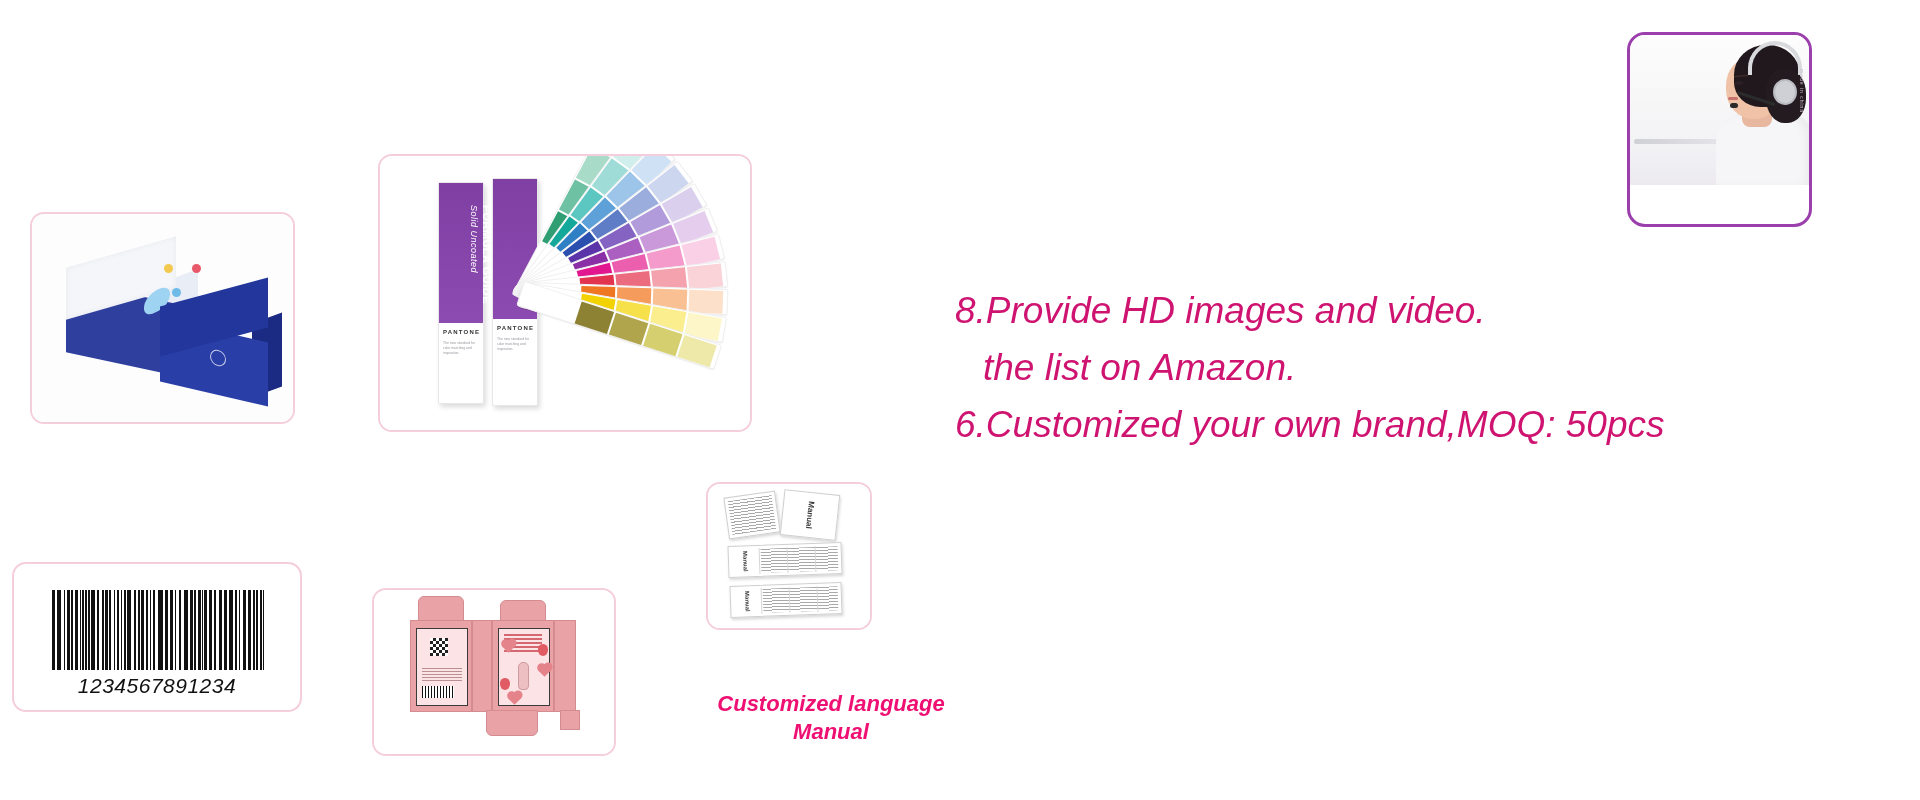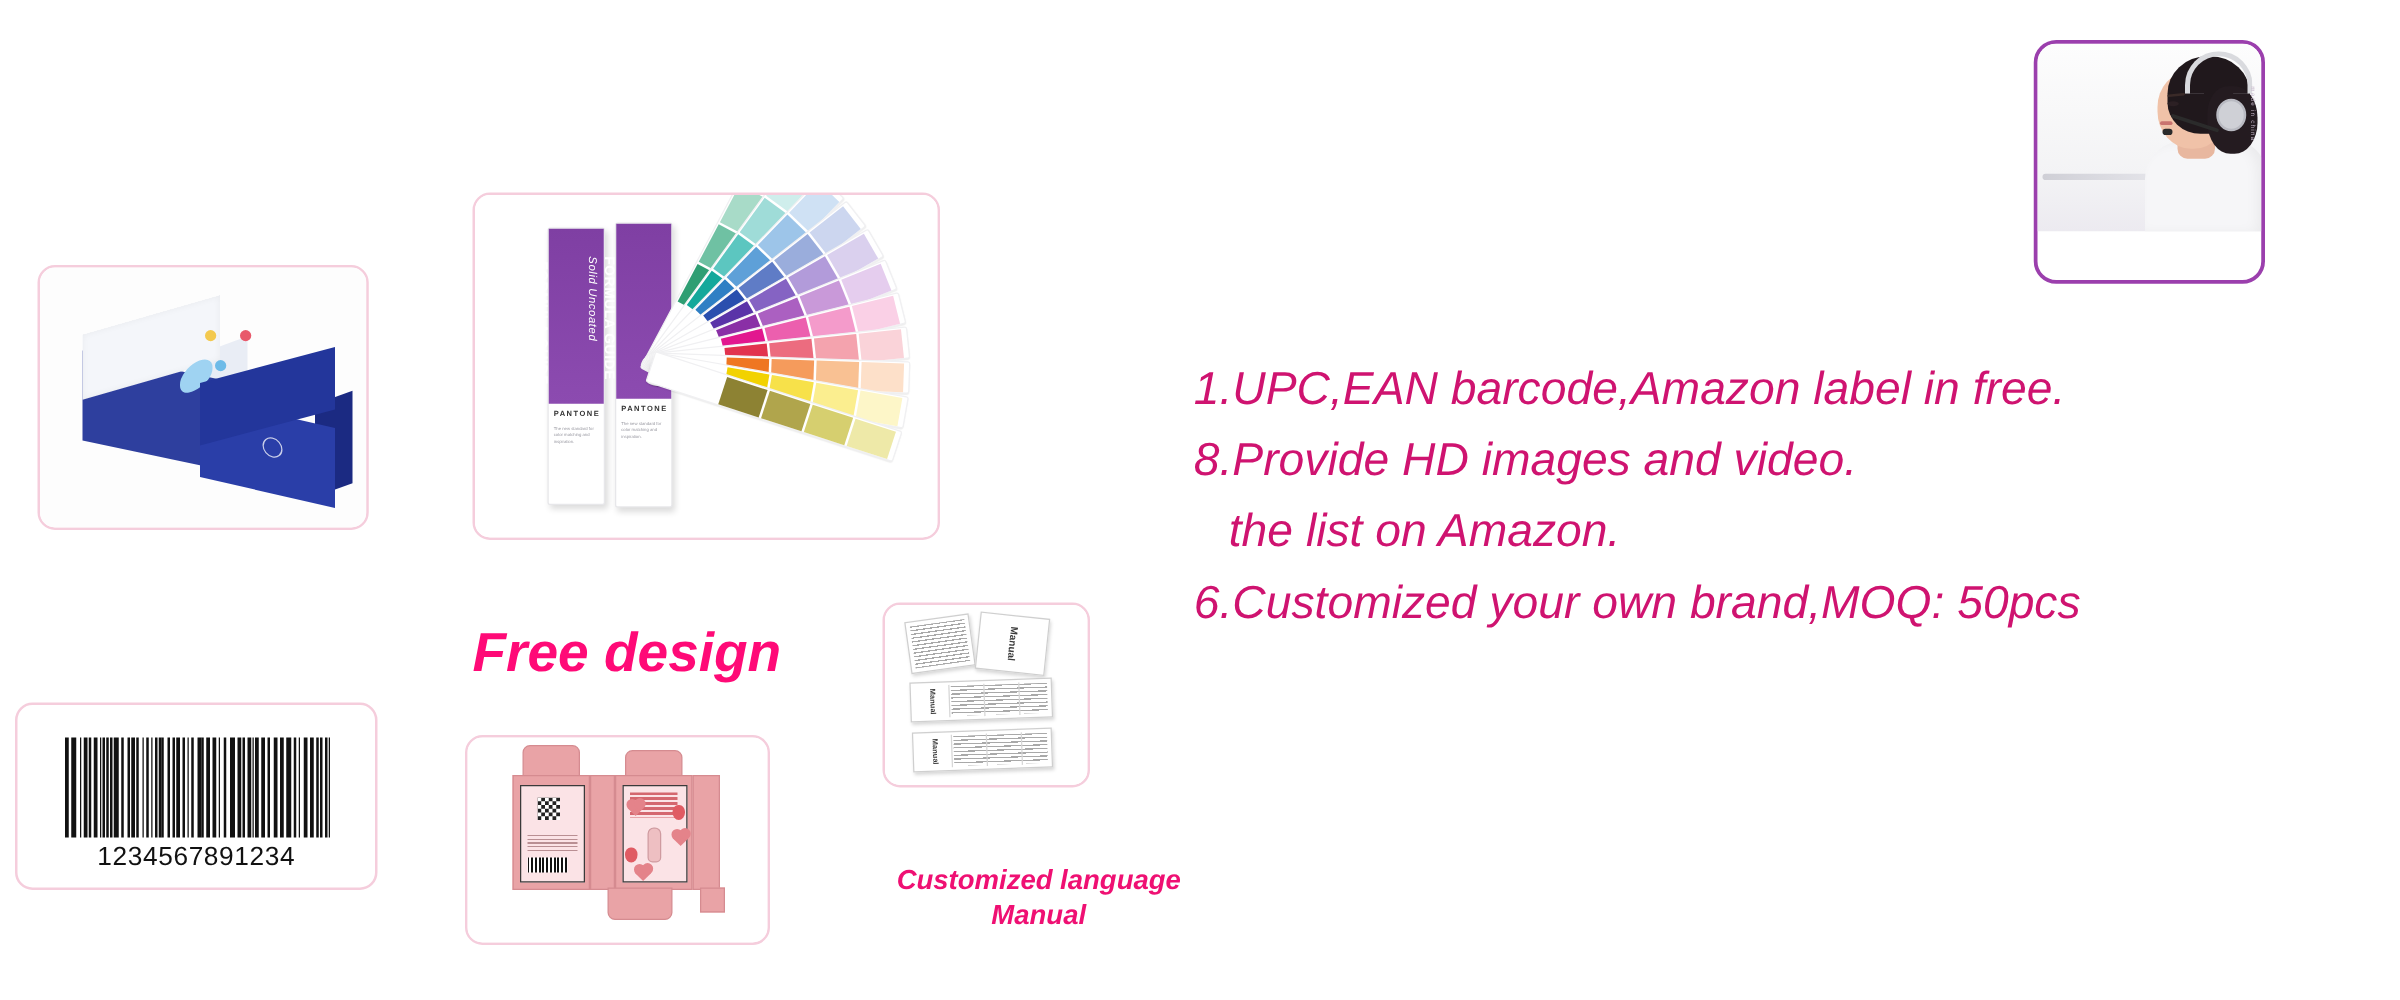--- a/index.html
+++ b/index.html
@@ -128,20 +128,21 @@
   .fs4{left:168px;width:34px;}
 
   
   #barcode-card{left:12px;top:562px;width:290px;height:150px;}
   .bcwrap{position:absolute;left:38px;top:26px;width:214px;height:80px;display:flex;gap:0;align-items:stretch;}
   .bcwrap span{display:block;background:#111;}
   .bcnum{
     position:absolute;left:0;top:110px;width:100%;text-align:center;
     font-size:21px;color:#111;letter-spacing:.5px;
     font-family:"Liberation Sans",sans-serif;
+    font-style:italic;
   }
 
   
   .free-design{
     position:absolute;left:378px;top:498px;
     font-size:44px;font-weight:bold;font-style:italic;
     color:#ff0a77;white-space:nowrap;
   }
 
   
@@ -464,21 +465,20 @@
         <span style="width:2px"></span>
         <span style="width:2px;background:transparent"></span>
         <span style="width:2px"></span>
         <span style="width:1px;background:transparent"></span>
         <span style="width:2px"></span>
         <span style="width:2px;background:transparent"></span>
       </div>
     <div class="bcnum">1234567891234</div>
   </div>
 
-  <div class="free-design">Free design</div>
 
   <div class="card" id="dieline-card">
     <div class="dieline">
       <div class="dl dl-flap-t"></div>
       <div class="dl dl-flap-t2"></div>
       <div class="dl dl-gap"></div>
       <div class="dl dl-gap2"></div>
       <div class="dl dl-main"></div>
       <div class="dl dl-main2"></div>
       <div class="dl dl-flap-b"></div>
@@ -541,19 +541,18 @@
       <div class="cp-mic"></div>
       <div class="cp-mic-tip"></div>
       <div class="cp-brow"></div>
       <div class="cp-eye"></div>
       <div class="cp-lip"></div>
       <div class="cp-watermark">made in china</div>
     </div>
   </div>
 
   <div class="service-list">
-    <div class="li">1.UPC,EAN barcode,Amazon label in free.</div>
     <div class="li">8.Provide HD images and video.</div>
     <div class="li li-indent">the list on Amazon.</div>
     <div class="li li-4">6.Customized your own brand,MOQ: 50pcs</div>
   </div>
 
 </div>
 
 </body></html>

